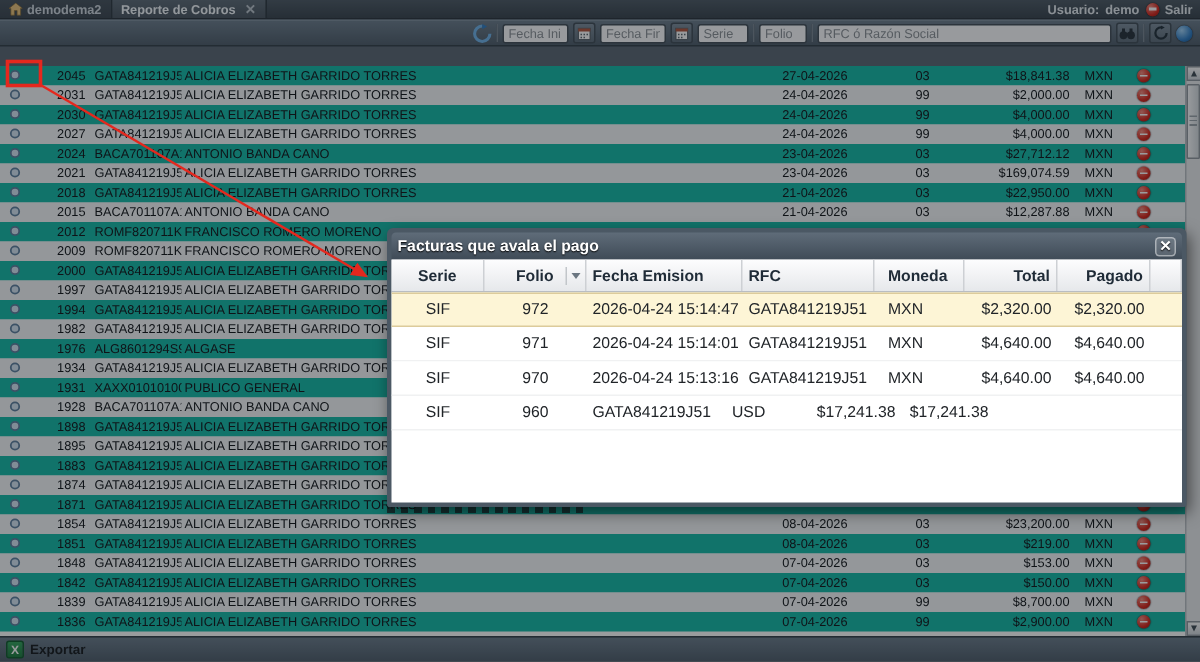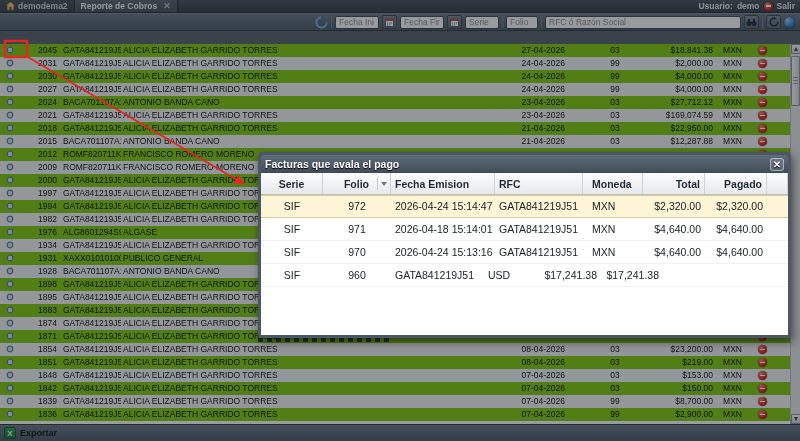--- a/index.html
+++ b/index.html
@@ -34,21 +34,21 @@
     background:linear-gradient(#7c8b99,#5d6b78);display:flex;align-items:center;justify-content:center;}
   .ball-blue{width:11px;height:11px;border-radius:50%;
     background:radial-gradient(circle at 35% 30%,#9fd0f5,#2f7cc3 60%,#114a80);box-shadow:0 0 1px #000;}
 
   
   .grid-head{position:absolute;left:0;top:31px;width:800px;height:13px;display:flex;
     background:linear-gradient(#f4f6f8,#d9dee3);border-bottom:1px solid #9aa2aa;
     font-size:9px;font-weight:bold;color:#2b3640;line-height:13px;margin-top:28px;}
   .grid-head .hc{border-right:1px solid #c3c9cf;white-space:nowrap;overflow:visible;}
   .grid-body{position:absolute;left:0;top:44px;width:790px;height:380px;background:#fff;overflow:hidden;}
-  .row{display:flex;height:13px;line-height:13px;font-size:8.5px;color:#101418;background:#84cc16;}
+  .row{display:flex;height:13px;line-height:13px;font-size:8.5px;color:#101418;background:#14b8a6;}
   .row:nth-child(even){background:#f5f6f8;}
   .c{white-space:nowrap;overflow:hidden;}
   .c-ac{width:34px;padding-left:4px;}
   .c-id{width:26px;text-align:right;padding-right:3px;}
   .c-rfc{width:61px;padding-left:3px;}
   .c-cli{width:319px;padding-left:2px;}
   .c-fec{width:135px;text-align:right;padding-right:10px;}
   .c-tip{width:80px;text-align:center;}
   .c-pag{width:60px;text-align:right;padding-right:2px;}
   .c-mon{width:35px;text-align:center;}
@@ -737,21 +737,21 @@
           <span class="mc m-rfc">GATA841219J51</span>
           <span class="mc m-mon">MXN</span>
           <span class="mc m-tot">$2,320.00</span>
           <span class="mc m-pag">$2,320.00</span>
           <span class="mc m-fill"></span>
         </div>
 
         <div class="mrow">
           <span class="mc m-serie">SIF</span>
           <span class="mc m-folio">971</span>
-          <span class="mc m-fecha">2026-04-18 15:14:01</span>
+          <span class="mc m-fecha">2026-04-24 15:14:01</span>
           <span class="mc m-rfc">GATA841219J51</span>
           <span class="mc m-mon">MXN</span>
           <span class="mc m-tot">$4,640.00</span>
           <span class="mc m-pag">$4,640.00</span>
           <span class="mc m-fill"></span>
         </div>
 
         <div class="mrow">
           <span class="mc m-serie">SIF</span>
           <span class="mc m-folio">970</span>

